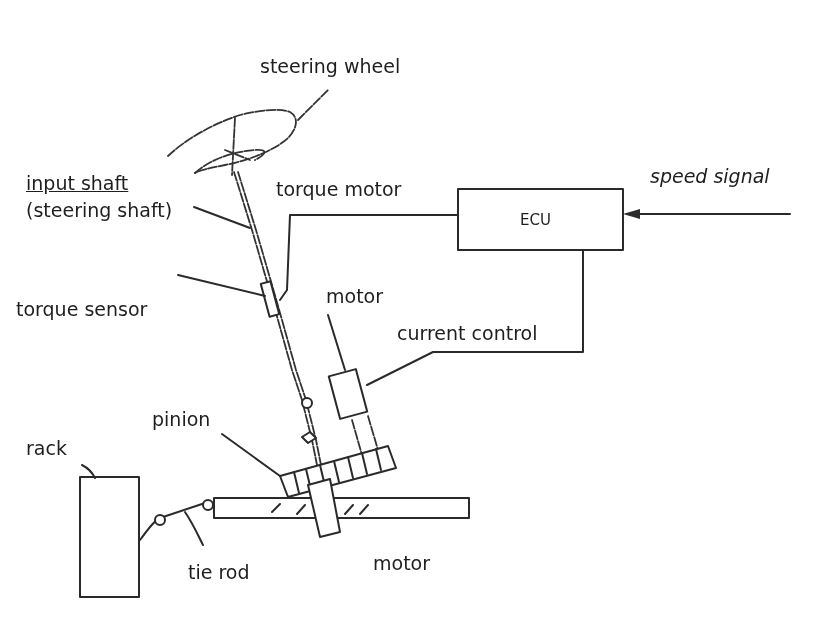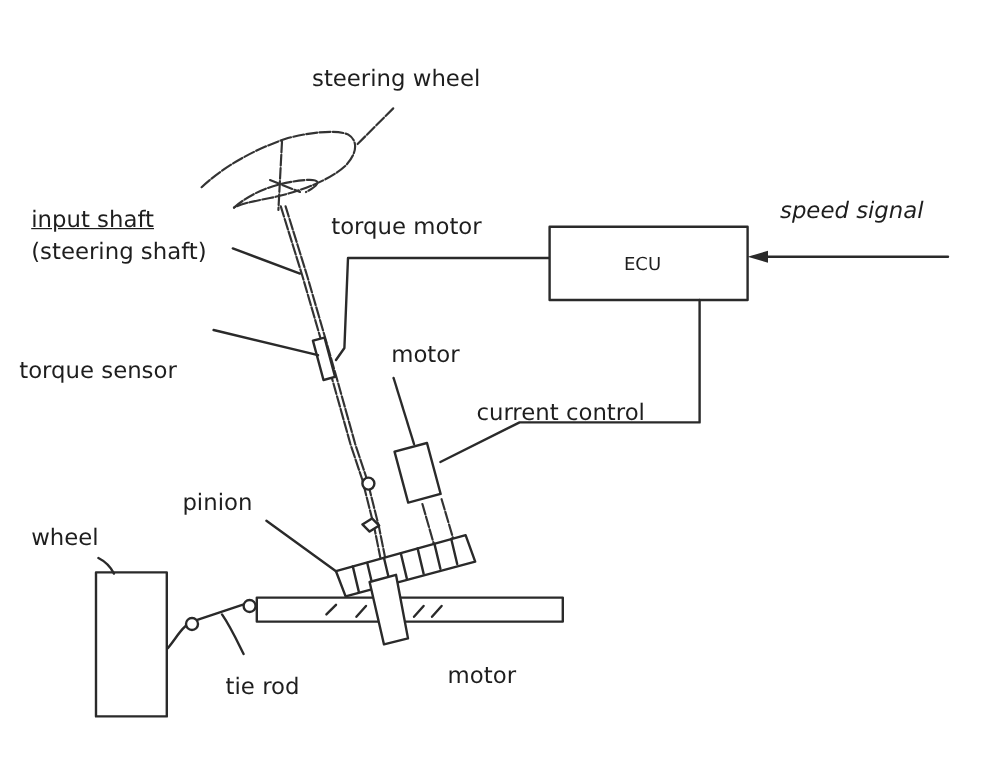--- a/index.html
+++ b/index.html
@@ -93,17 +93,17 @@
 </svg>
 
 <div class="lbl" style="left:260px;top:55px;">steering wheel</div>
 <div class="lbl" style="left:26px;top:172px;text-decoration:underline;">input shaft</div>
 <div class="lbl" style="left:26px;top:199px;">(steering shaft)</div>
 <div class="lbl" style="left:276px;top:178px;">torque motor</div>
 <div class="lbl ecu-text" style="left:520px;top:209px;">ECU</div>
 <div class="lbl" style="left:650px;top:165px;font-style:italic;">speed signal</div>
 <div class="lbl" style="left:16px;top:257px;margin-top:41px;">torque sensor</div>
 <div class="lbl" style="left:314px;top:285px;margin-left:12px;">motor</div>
-<div class="lbl" style="left:397px;top:333px;">current control</div>
+<div class="lbl" style="left:397px;top:322px;">current control</div>
 <div class="lbl" style="left:152px;top:408px;">pinion</div>
-<div class="lbl" style="left:26px;top:437px;">wheel</div>
+<div class="lbl" style="left:26px;top:437px;">rack</div>
 <div class="lbl" style="left:188px;top:561px;">tie rod</div>
 <div class="lbl" style="left:373px;top:552px;">motor</div>
 
 </body></html>

